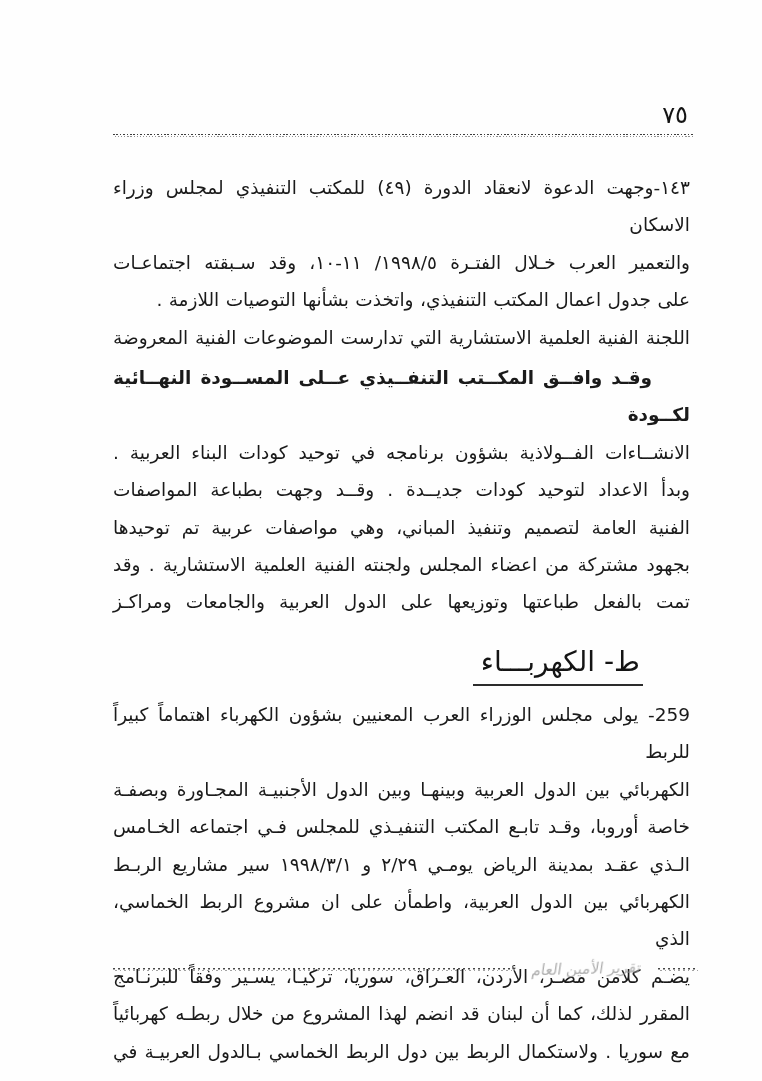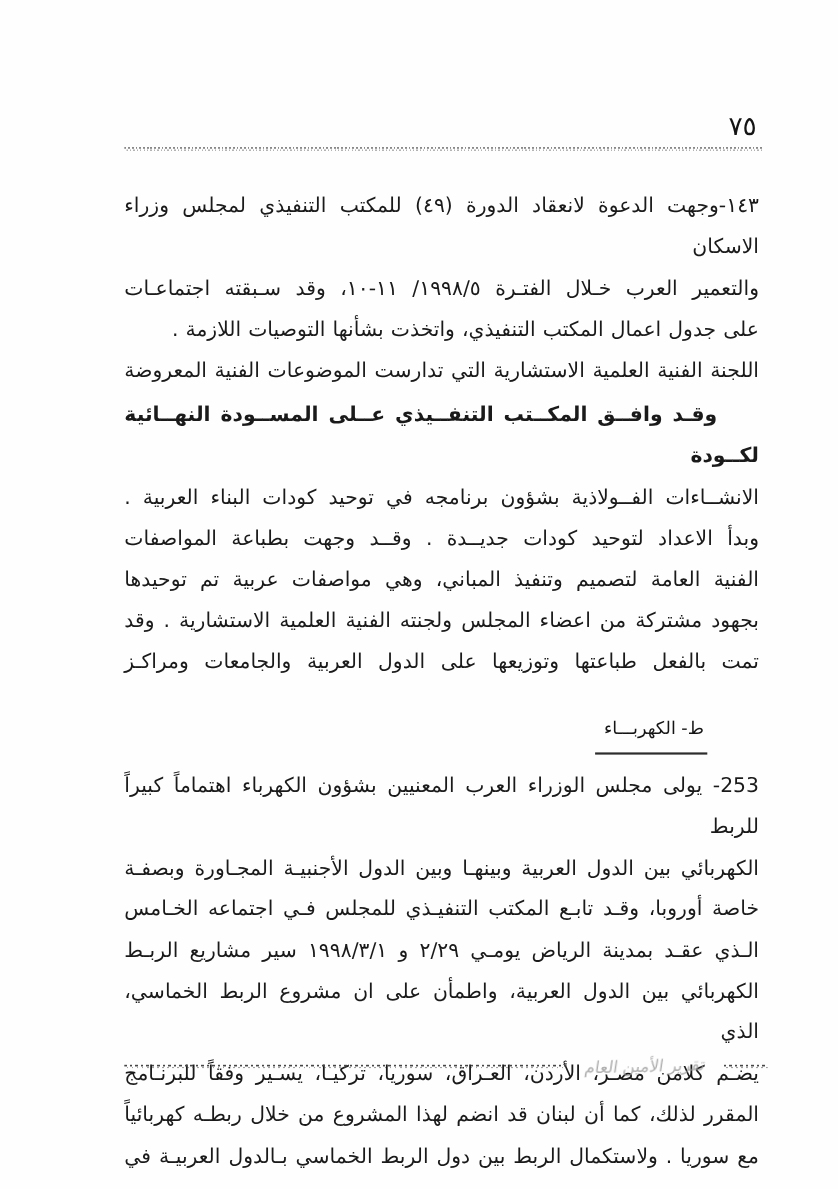--- a/index.html
+++ b/index.html
@@ -50,21 +50,21 @@
   .line.end-line { text-align-last: right; }
   .line.indent { text-indent: 38px; font-weight: bold; }
 
   .heading-row {
     margin: 26px 50px 10px 0;
     text-align: right;
     line-height: 30px;
   }
   .heading {
     display: inline-block;
-    font-size: 16px;
+    font-size: 28px;
     color: #141414;
     padding: 0 3px 7px 8px;
     border-bottom: 2px solid #2c2c2c;
   }
 
   .bottom-rule {
     position: absolute;
     left: 113px; right: 64px; top: 960px;
     display: flex;
     align-items: center;
@@ -118,21 +118,21 @@
       <div class="line">الفنية العامة لتصميم وتنفيذ المباني، وهي مواصفات عربية تم توحيدها</div>
       <div class="line">بجهود مشتركة من اعضاء المجلس ولجنته الفنية العلمية الاستشارية . وقد</div>
       <div class="line">تمت بالفعل طباعتها وتوزيعها على الدول العربية والجامعات ومراكـز</div>
     </div>
 
     <div class="heading-row">
       <span class="heading">ط- الكهربـــاء</span>
     </div>
 
     <div class="para">
-      <div class="line">253- يولى مجلس الوزراء العرب المعنيين بشؤون الكهرباء اهتماماً كبيراً للربط</div>
+      <div class="line">259- يولى مجلس الوزراء العرب المعنيين بشؤون الكهرباء اهتماماً كبيراً للربط</div>
       <div class="line">الكهربائي بين الدول العربية وبينهـا وبين الدول الأجنبيـة المجـاورة وبصفـة</div>
       <div class="line">خاصة أوروبا، وقـد تابـع المكتب التنفيـذي للمجلس فـي اجتماعه الخـامس</div>
       <div class="line">الـذي عقـد بمدينة الرياض يومـي ⁦٢/٢٩⁩ و ⁦١٩٩٨/٣/١⁩ سير مشاريع الربـط</div>
       <div class="line">الكهربائي بين الدول العربية، واطمأن على ان مشروع الربط الخماسي، الذي</div>
       <div class="line">يضـم كلامن مصـر، الأردن، العـراق، سوريا، تركيـا، يسـير وفقاً للبرنـامج</div>
       <div class="line">المقرر لذلك، كما أن لبنان قد انضم لهذا المشروع من خلال ربطـه كهربائياً</div>
       <div class="line">مع سوريا . ولاستكمال الربط بين دول الربط الخماسي بـالدول العربيـة في</div>
     </div>
 
   </div>

